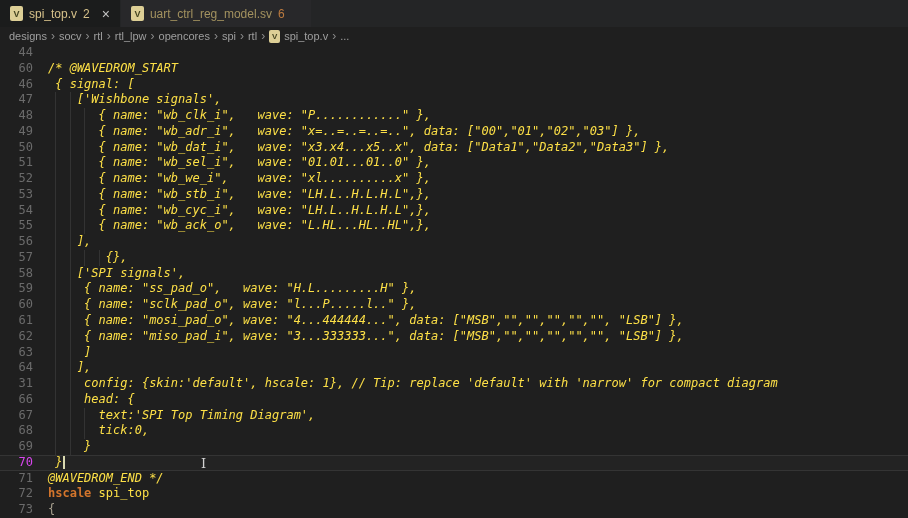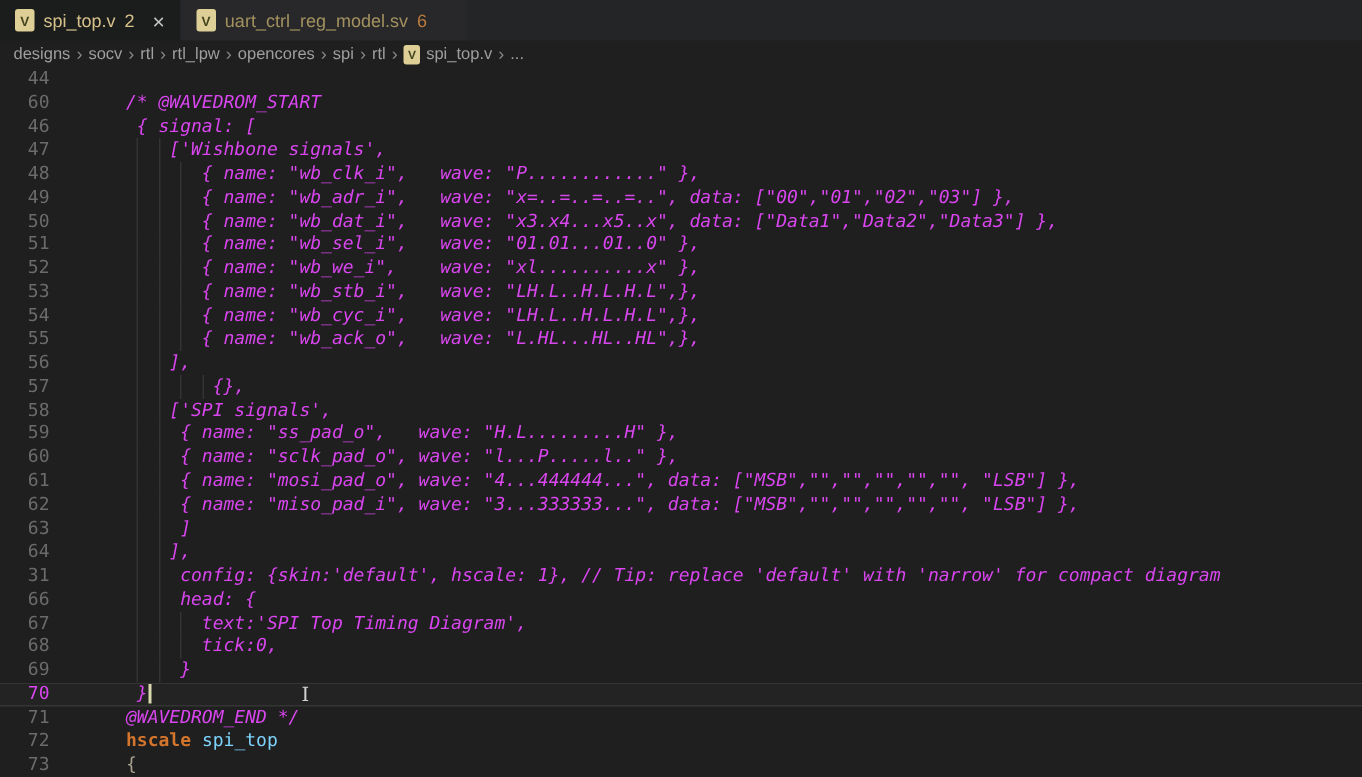--- a/index.html
+++ b/index.html
@@ -24,30 +24,30 @@
   .tabfill{flex:1;background:#242526;}
   
   .breadcrumb{height:18px;background:#1f1f1f;display:flex;align-items:center;
               padding-left:9px;gap:4px;color:#9f9f9f;
               font-family:"Liberation Sans",sans-serif;font-size:11px;}
   .breadcrumb .sep{color:#8a8a8a;font-size:12px;}
   .breadcrumb .fileicon{width:11px;height:13px;font-size:8px;}
   
   .editor{position:relative;}
   .row{display:flex;height:15.77px;line-height:15.77px;font-size:12px;
-       white-space:pre;position:relative;gap:36px;}
+       white-space:pre;position:relative;}
   .row.current{background:#232323;
        box-shadow:inset 0 1px 0 #343434, inset 0 -1px 0 #343434;}
   .ln{width:33px;text-align:right;color:#6b6b6b;flex:none;}
   .ln.active{color:#d946ef;}
   .code{padding-left:15px;position:relative;flex:1;}
   .guide{position:absolute;top:0;bottom:0;width:1px;background:#333333;}
-  .cm{color:#d946ef;font-style:italic;}
+  .cm{color:#fde047;font-style:italic;}
   .kw{color:#d3752c;font-weight:bold;}
-  .id{color:#7dd3fc;}
+  .id{color:#fde047;}
   .pl{color:#a8a190;}
   .cursor{display:inline-block;width:2px;height:13px;background:#d9d9b0;
           vertical-align:middle;margin-left:1px;}
   .ibeam{position:absolute;left:201px;top:456px;color:#d2d2d2;
          font-family:"DejaVu Serif",serif;font-size:13px;line-height:15px;}
 </style>
 </head>
 <body>
 
 <div class="tabbar">

